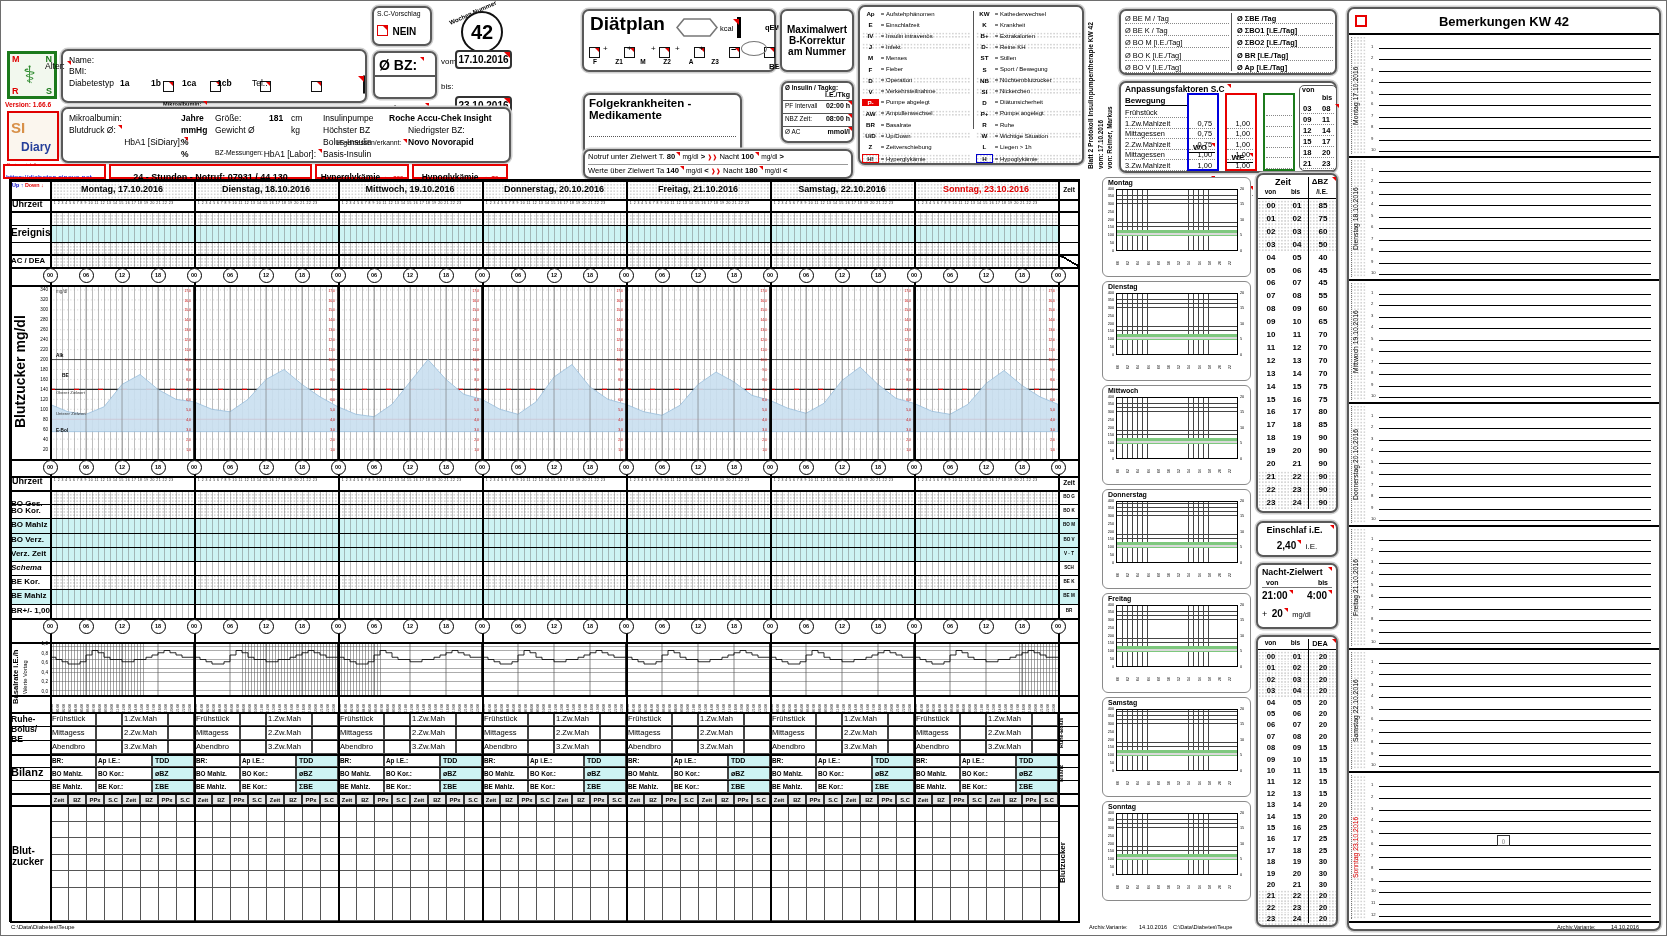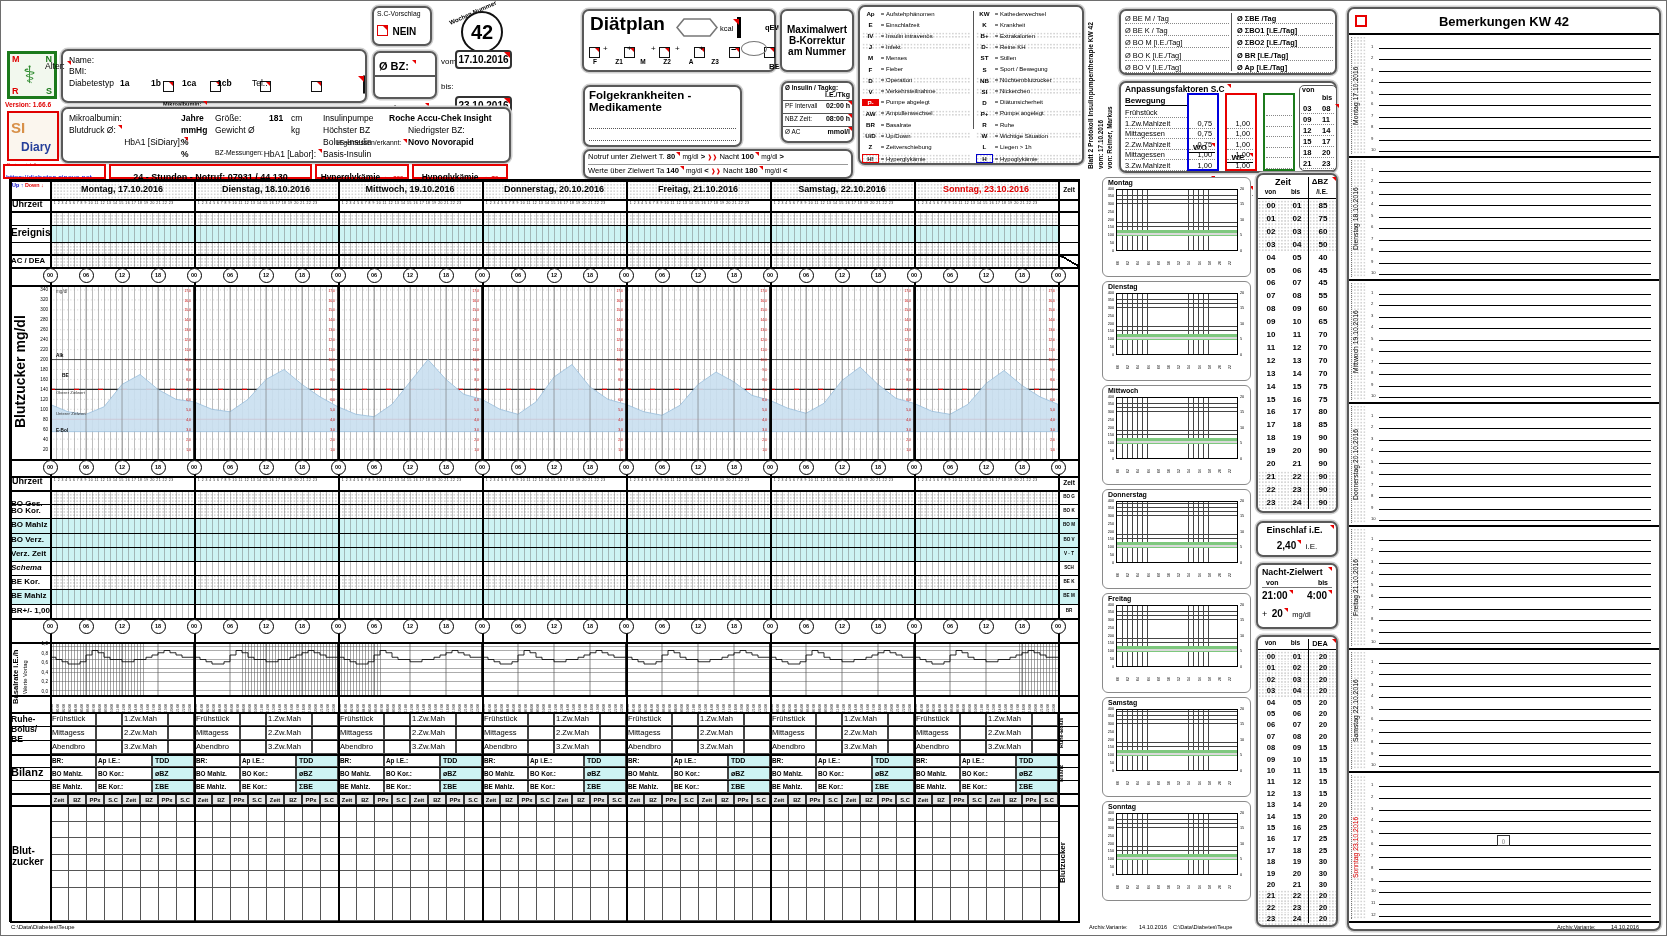--- a/index.html
+++ b/index.html
@@ -85,21 +85,21 @@
     <span class="ab b" style="left:119px;top:27px;font-size:8.5px">1ca</span>
     <span class="chk cm cms ab" style="left:136px;top:26px"></span>
     <span class="ab b" style="left:154px;top:27px;font-size:8.5px">1cb</span>
     <span class="chk cm cms ab" style="left:171px;top:26px"></span>
     <span class="ab" style="left:189px;top:27px;font-size:8.5px">Tel.:</span>
     <span class="ab cm" style="left:208px;top:25px;width:88px;height:13px;border:1.8px solid #111;border-radius:3px;background:#fff"></span>
     <span class="ab b cm cms" style="left:6px;top:41px;font-size:5.6px;padding-right:6px">Mikroalbumin:</span>
   </div>
 
   <div class="box" style="left:372px;top:50px;width:64px;height:48px">
-    <span class="ab b cm cms" style="left:4px;top:3px;font-size:11px;padding-right:7px">Ø BZ:</span>
+    <span class="ab b cm cms" style="left:4px;top:3px;font-size:14px;padding-right:7px">Ø BZ:</span>
     <div class="ab" style="left:0;top:22px;width:60px;height:1.6px;background:#555"></div>
     <span class="ab b cm cms" style="left:4px;top:27px;font-size:9.5px;padding-right:7px">Stabwert:</span>
   </div>
   <span class="ab" style="left:440px;top:56px;font-size:8px">vom</span>
   <div class="ab ctr b cm" style="left:454px;top:49px;width:57px;height:19px;border:2px solid #333;border-radius:4px;font-size:10px;line-height:16px;background:#fff">17.10.2016</div>
   <span class="ab" style="left:440px;top:81px;font-size:8px">bis:</span>
   <div class="ab ctr b cm" style="left:454px;top:76px;width:57px;height:19px;border:2px solid #333;border-radius:4px;font-size:10px;line-height:16px;background:#fff">23.10.2016</div>
 
   <div class="box" style="left:60px;top:106px;width:450px;height:56px;font-size:8.5px">
     <span class="ab" style="left:6px;top:4px">Mikroalbumin:</span>
@@ -147,21 +147,21 @@
     <span class="ab b" style="left:181px;top:12px;font-size:7.5px">qEW</span>
     <div class="ab" id="diaet-slots" style="left:5px;top:32px;width:186px;height:28px"><div class="chk cm cms ab" style="left: 0px; top: 0px;"></div><div class="ab ctr b" style="left: -3px; top: 15px; width: 18px; font-size: 6.5px;">F</div><div class="ab" style="left: 14px; top: 1px; font-size: 8px;">+</div><div class="chk cm cms ab" style="left: 24px; top: 0px;"></div><div class="ab ctr b" style="left: 21px; top: 15px; width: 18px; font-size: 6.5px;">Z1</div><div class="ab" style="left: 38px; top: 1px; font-size: 8px;">+</div><div class="chk cm cms ab" style="left: 48px; top: 0px;"></div><div class="ab ctr b" style="left: 45px; top: 15px; width: 18px; font-size: 6.5px;">M</div><div class="ab" style="left: 62px; top: 1px; font-size: 8px;">+</div><div class="chk cm cms ab" style="left: 72px; top: 0px;"></div><div class="ab ctr b" style="left: 69px; top: 15px; width: 18px; font-size: 6.5px;">Z2</div><div class="ab" style="left: 86px; top: 1px; font-size: 8px;">+</div><div class="chk cm cms ab" style="left: 96px; top: 0px;"></div><div class="ab ctr b" style="left: 93px; top: 15px; width: 18px; font-size: 6.5px;">A</div><div class="ab" style="left: 110px; top: 1px; font-size: 8px;">+</div><div class="chk cm cms ab" style="left: 120px; top: 0px;"></div><div class="ab ctr b" style="left: 117px; top: 15px; width: 18px; font-size: 6.5px;">Z3</div><div class="ab b" style="left: 142px; top: 1px; font-size: 9px;">=</div><div class="ab" style="left: 152px; top: -2px; width: 26px; height: 15px; border: 1.6px solid rgb(119, 119, 119); border-radius: 50%;"></div><div class="ab b cm cms" style="left: 180px; top: 1px; font-size: 8px; padding-right: 5px;">BE</div></div>
   </div>
 
   <div class="box" style="left:779px;top:8px;width:74px;height:63px;display:flex;flex-direction:column;justify-content:center">
     <div class="ctr b" style="font-size:10px">Maximalwert</div>
     <div class="ctr b" style="font-size:10px">B-Korrektur</div>
     <div class="ctr b" style="font-size:10px">am Nummer</div>
   </div>
 
-  <div class="box" style="left:582px;top:84px;width:159px;height:62px">
+  <div class="box" style="left:582px;top:92px;width:159px;height:62px">
     <div class="b" style="font-size:11.5px;padding:2px 4px">Folgekrankheiten - Medikamente</div>
     <div style="margin:6px 4px 0;border-bottom:1px dotted #555;height:8px"></div>
     <div style="margin:0 4px;border-bottom:1px dotted #555;height:12px"></div>
     <div style="margin:0 4px;border-bottom:1px dotted #555;height:12px"></div>
   </div>
 
   <div class="box" style="left:780px;top:80px;width:73px;height:62px;font-size:6.4px">
     <div style="border-bottom:1.4px solid #555;padding:1px 2px;height:18px">
       <span class="b">Ø Insulin / Tagkg:</span><br>
       <span class="b rt" style="display:block;font-size:7px">i.E./Tkg</span></div>

